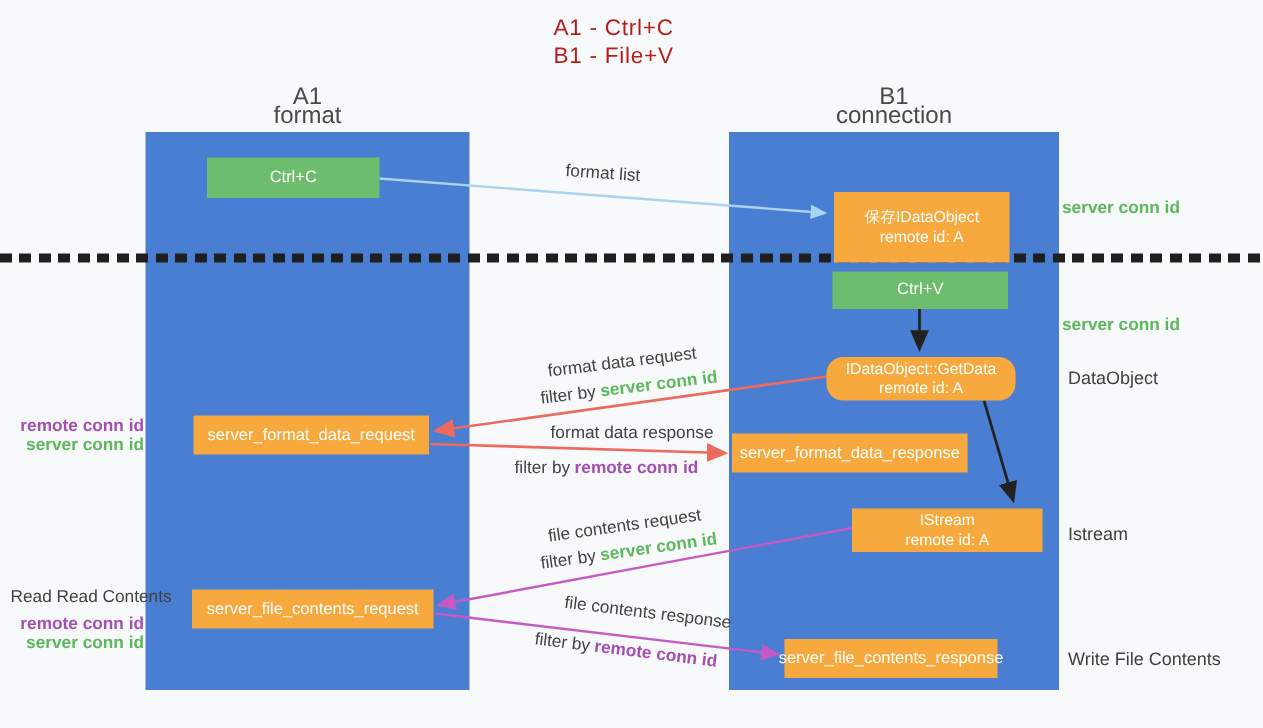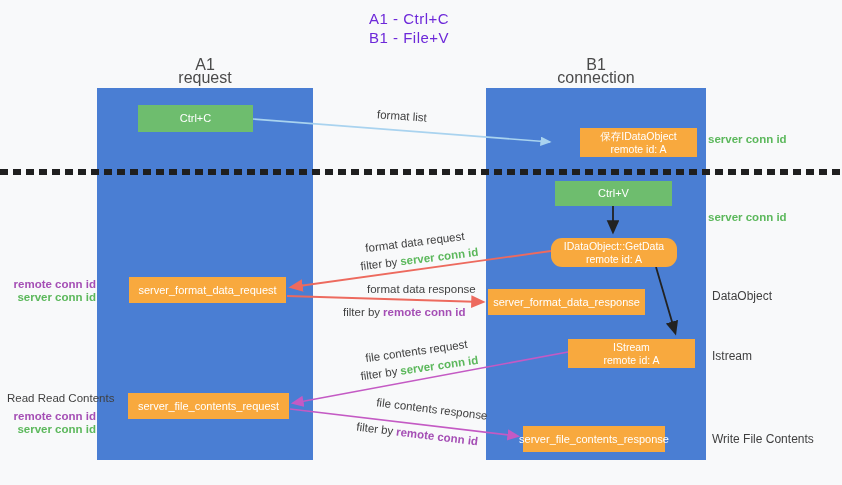--- a/index.html
+++ b/index.html
@@ -4,21 +4,21 @@
 <style>
   html,body{margin:0;padding:0;}
   body{
     width:842px;height:485px;position:relative;overflow:hidden;
     background:#f8f9fa;
     font-family:"Liberation Sans","DejaVu Sans",sans-serif;
     color:#3d3d3d;
   }
   .abs{position:absolute;}
   .title{
-    left:369px;top:9px;font-size:15px;line-height:19px;color:#6d28d9;
+    left:369px;top:9px;font-size:15px;line-height:19px;color:#b91c1c;
     letter-spacing:0.5px;
     text-align:center;
   }
   .col-header{
     text-align:center;font-size:16px;line-height:13px;color:#4a4a4a;
   }
   .lifeline{
     background:#4a7ed3;
   }
   .node{
@@ -45,21 +45,21 @@
 </head>
 <body>
 
 <div class="abs title">
   <div>A1 - Ctrl+C</div>
   <div>B1 - File+V</div>
 </div>
 
 <div class="abs col-header" style="left:155px;top:58px;width:100px;">
   <div>A1</div>
-  <div>request</div>
+  <div>format</div>
 </div>
 <div class="abs col-header" style="left:546px;top:58px;width:100px;">
   <div>B1</div>
   <div>connection</div>
 </div>
 
 <div class="abs lifeline" style="left:97px;top:88px;width:216px;height:372px;"></div>
 <div class="abs lifeline" style="left:486px;top:88px;width:220px;height:372px;"></div>
 
 <div class="abs dotted-line"></div>
@@ -85,21 +85,21 @@
   <line x1="287" y1="296" x2="482" y2="302" stroke="#ed6a5e" stroke-width="1.8" marker-end="url(#m-red)"></line>
   <line x1="656" y1="267" x2="675" y2="332" stroke="#222" stroke-width="1.8" marker-end="url(#m-black)"></line>
   <line x1="568" y1="352" x2="294" y2="403" stroke="#c45ac4" stroke-width="1.6" marker-end="url(#m-mag)"></line>
   <line x1="290" y1="409" x2="517" y2="436" stroke="#c45ac4" stroke-width="1.6" marker-end="url(#m-mag)"></line>
 </svg>
 
 <div class="abs node green" style="left:138px;top:105px;width:115px;height:27px;">
   <span>Ctrl+C</span>
 </div>
 
-<div class="abs node orange" style="left:556px;top:128px;width:117px;height:29px;font-size:10.5px;margin-left:24px;">
+<div class="abs node orange" style="left:556px;top:128px;width:117px;height:47px;font-size:10.5px;">
   <span>保存IDataObject</span>
   <span>remote id: A</span>
 </div>
 
 <div class="abs node green" style="left:555px;top:181px;width:117px;height:25px;">
   <span>Ctrl+V</span>
 </div>
 
 <div class="abs node orange" style="left:551px;top:238px;width:126px;height:29px;font-size:10.5px;border-radius:11px;">
   <span>IDataObject::GetData</span>
@@ -122,21 +122,21 @@
 <div class="abs node orange" style="left:128px;top:393px;width:161px;height:26px;">
   <span>server_file_contents_request</span>
 </div>
 
 <div class="abs node orange" style="left:523px;top:426px;width:142px;height:26px;">
   <span>server_file_contents_response</span>
 </div>
 
 <div class="abs ann-green" style="left:708px;top:133px;">server conn id</div>
 <div class="abs ann-green" style="left:708px;top:211px;">server conn id</div>
-<div class="abs ann-dark" style="left:712px;top:245px;margin-top:44px;">DataObject</div>
+<div class="abs ann-dark" style="left:712px;top:245px;">DataObject</div>
 <div class="abs ann-dark" style="left:712px;top:349px;">Istream</div>
 <div class="abs ann-dark" style="left:712px;top:432px;">Write File Contents</div>
 
 <div class="abs left-ids" style="left:10px;top:278px;">
   <div class="ann-purple">remote conn id</div>
   <div class="ann-green">server conn id</div>
 </div>
 <div class="abs ann-dark" style="left:7px;top:392px;font-size:11.5px;">Read Read Contents</div>
 <div class="abs left-ids" style="left:10px;top:410px;">
   <div class="ann-purple">remote conn id</div>

